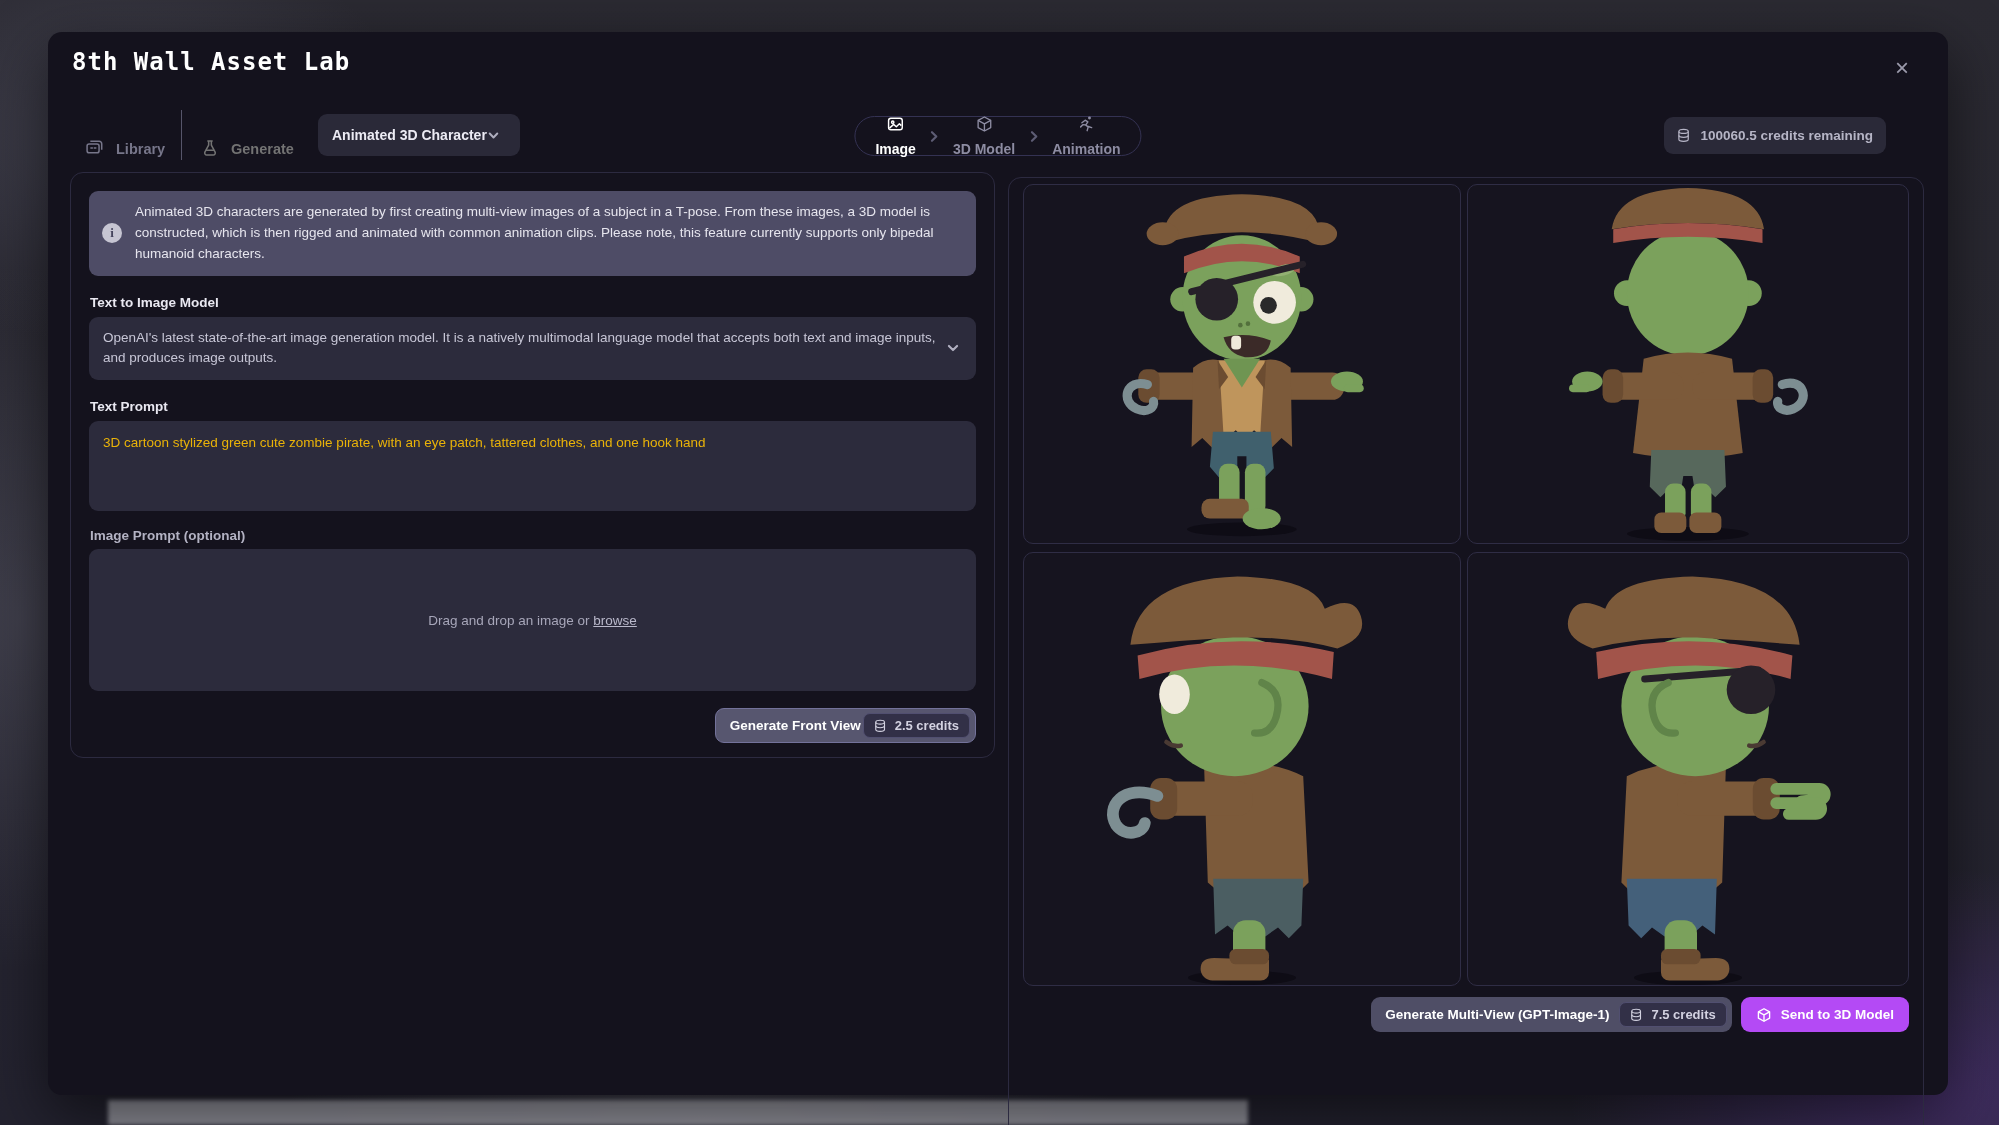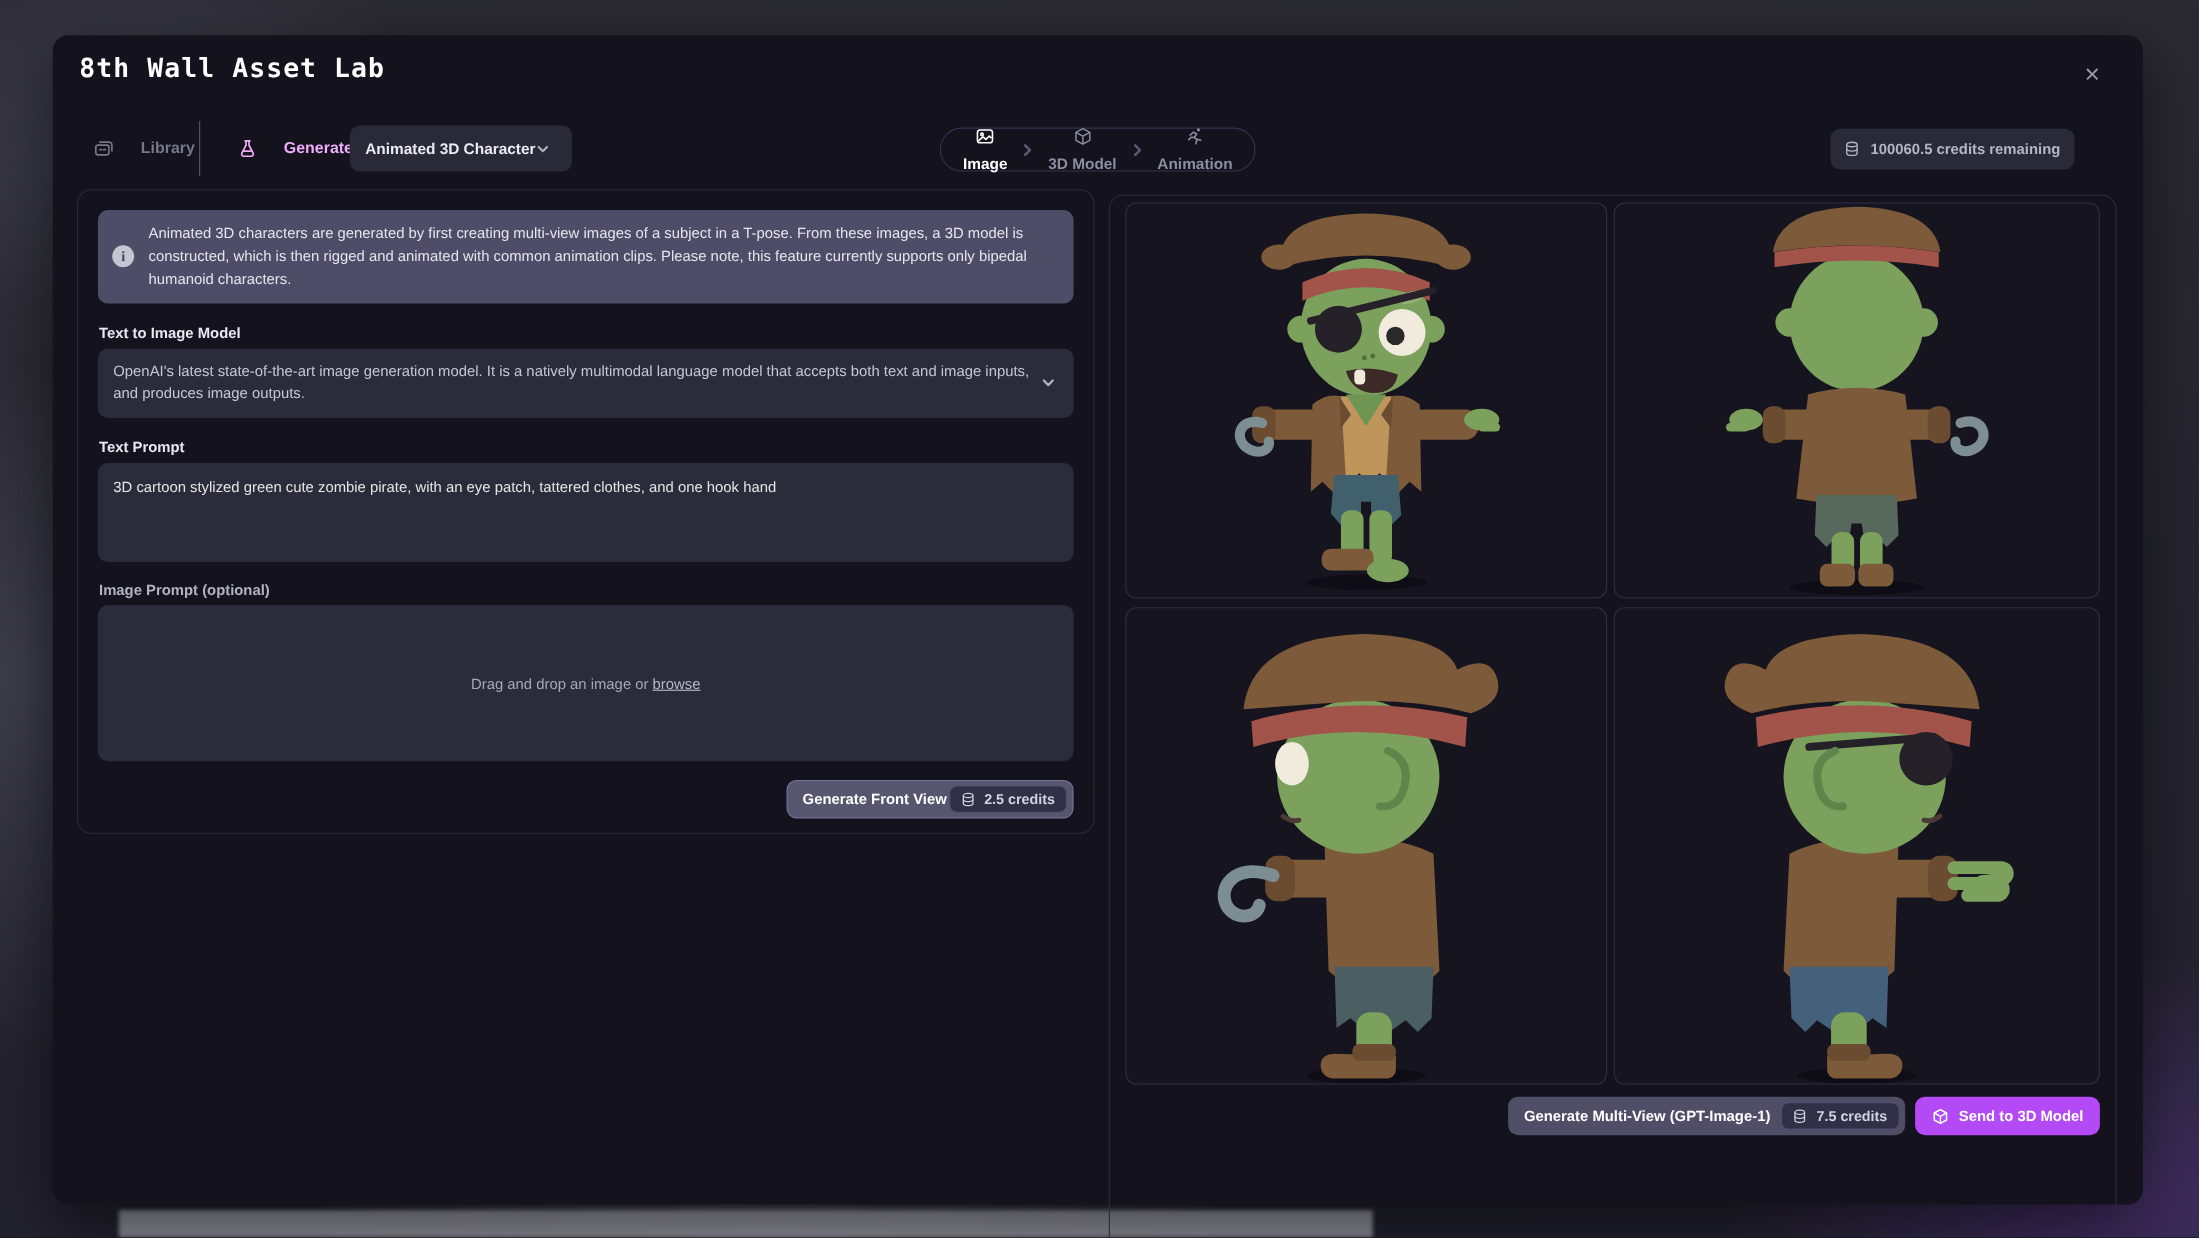--- a/index.html
+++ b/index.html
@@ -23,24 +23,24 @@
   .modal { position:absolute; left:48px; top:32px; width:1900px; height:1063px;
     background:#14121d; border-radius:14px; box-shadow:0 20px 60px rgba(0,0,0,.55); }
 
   .title { position:absolute; left:24px; top:16px; font-family:"DejaVu Sans Mono", monospace;
     font-weight:bold; font-size:24px; color:#ffffff; letter-spacing:1px; }
   .close-btn { position:absolute; right:30px; top:20px; width:32px; height:32px; border:none;
     background:transparent; color:#9b9aab; font-size:24px; line-height:30px; cursor:pointer; }
 
   
   .toolbar { position:absolute; left:0; top:81px; width:100%; height:44px; }
-  .tab { position:absolute; display:flex; align-items:center; gap:24px; background:transparent;
+  .tab { position:absolute; display:flex; align-items:flex-end; gap:12px; background:transparent;
     border:none; cursor:pointer; font-size:14.5px; height:44px; }
   .tab.library { left:37px; color:#77768a; font-weight:600; }
-  .tab.generate { left:168px; color:#f0abfc; font-weight:700; }
+  .tab.generate { left:153px; color:#737373; font-weight:700; }
   .tab svg { flex:0 0 auto; }
   .vdivider { position:absolute; left:133px; top:-3px; width:1px; height:50px; background:#56556a; }
 
   .type-dropdown { position:absolute; left:270px; top:1px; width:202px; height:42px;
     background:#2a2938; border:none; border-radius:9px; display:flex; align-items:center;
     justify-content:flex-start; padding:0 14px; cursor:pointer;
     color:#ecebf4; font-size:14px; font-weight:700; font-family:inherit; }
   .type-dropdown .chev { color:#aeadbe; display:flex; }
 
   .stepper { position:absolute; left:50%; transform:translateX(-50%); top:3px; height:40px;
@@ -71,21 +71,21 @@
 
   .model-select { width:100%; background:#2c2b3c; border:none; border-radius:9px;
     padding:11px 16px 12px 14px; display:flex; align-items:center; gap:10px; cursor:pointer;
     text-align:left; font-family:inherit; }
   .model-info { flex:1; }
   .model-name { color:#ffffff; font-size:14px; font-weight:700; margin-bottom:3px; }
   .model-desc { color:#c7c6d6; font-size:13.5px; line-height:1.5; }
   .model-select .chev { color:#b0afc0; display:flex; }
 
   .prompt-area { width:100%; height:90px; background:#2c2b3c; border:none; border-radius:9px;
-    resize:none; color:#e5e5e5; font-size:13.5px; line-height:1.5; padding:12px 14px;
+    resize:none; color:#eab308; font-size:13.5px; line-height:1.5; padding:12px 14px;
     font-family:inherit; outline:none; }
 
   .dropzone { width:100%; height:142px; background:#2c2b3c; border-radius:9px;
     display:flex; align-items:center; justify-content:center; cursor:pointer;
     color:#a7a6b9; font-size:13.5px; }
   .dropzone a { color:#b9b8ca; text-decoration:underline; cursor:pointer; }
 
   .front-row { display:flex; justify-content:flex-end; margin-top:17px; }
   .gen-btn { display:flex; align-items:center; gap:2px; background:#57566f;
     border:1px solid #73729a; border-radius:9px; padding:4px 5px 4px 14px; cursor:pointer;

